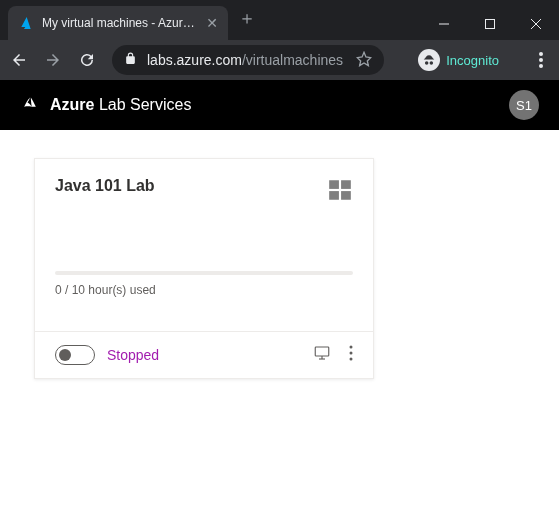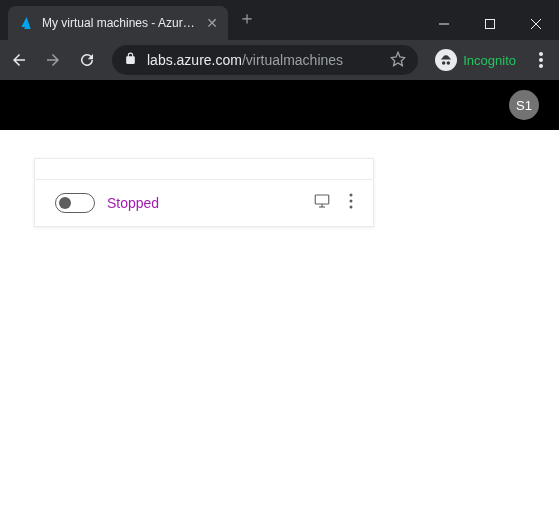--- a/index.html
+++ b/index.html
@@ -14,21 +14,21 @@
   .newtab { color: #9aa0a6; font-size: 18px; padding: 0 10px; align-self: center; margin-bottom: 4px; }
   .win-controls { margin-left: auto; display: flex; }
   .win-btn { width: 46px; height: 32px; display: flex; align-items: center; justify-content: center; color: #e8eaed; }
   
   
   .toolbar { height: 40px; background: #35363a; display: flex; align-items: center; padding: 0 4px; gap: 4px; }
   .nav-btn { width: 30px; height: 30px; display: flex; align-items: center; justify-content: center; color: #9aa0a6; border-radius: 50%; }
   .nav-btn.enabled { color: #e8eaed; }
   .omnibox { flex: 1; height: 30px; background: #202124; border-radius: 15px; display: flex; align-items: center; padding: 0 12px; gap: 10px; color: #9aa0a6; font-size: 14px; margin: 0 6px; }
   .omnibox .domain { color: #e8eaed; }
-  .incognito-badge { display: flex; align-items: center; gap: 6px; color: #22c55e; font-size: 13px; margin: 0 7px; }
+  .incognito-badge { display: flex; align-items: center; gap: 6px; color: #5eead4; font-size: 13px; margin: 0 24px; }
   .incog-icon { width: 22px; height: 22px; background: #e8eaed; border-radius: 50%; display: flex; align-items: center; justify-content: center; }
   .menu-dots { width: 28px; display: flex; align-items: center; justify-content: center; color: #e8eaed; }
 
   
   .app-header { height: 50px; background: #000; display: flex; align-items: center; padding: 0 20px; color: #fff; }
   .brand { display: flex; align-items: center; gap: 10px; font-size: 16px; }
   .brand .azure-icon { width: 20px; height: 20px; }
   .brand b { font-weight: 600; }
   .avatar { margin-left: auto; width: 30px; height: 30px; background: #737373; border-radius: 50%; display: flex; align-items: center; justify-content: center; color: #fff; font-size: 13px; }
 
@@ -125,28 +125,52 @@
   <div class="menu-dots">
     <svg width="4" height="16" viewBox="0 0 4 16">
         <circle cx="2" cy="2" r="2" fill="#e8eaed"></circle>
         <circle cx="2" cy="8" r="2" fill="#e8eaed"></circle>
         <circle cx="2" cy="14" r="2" fill="#e8eaed"></circle>
       </svg>
   </div>
 </div>
 
 <div class="app-header">
+  <div class="brand">
+    <span class="azure-icon">
+      <svg viewBox="0 0 24 24" width="20" height="20">
+          <path fill="#fff" d="M12 3c-.5 2-1.5 4-3 6 2 1 4 3 5 5-3-.5-6-.5-9 0 2-4 4-8 7-11zm1 0c2 3 4 7 6 11h-5c-.5-4-1-8-1-11z"></path>
+        </svg>
+    </span>
+    <span><b>Azure</b> <span>Lab Services</span></span>
+  </div>
   <div class="avatar">
     <span>S1</span>
   </div>
 </div>
 
 <div class="content">
 
   <div class="vm-card">
+    <div class="card-body">
+      <div class="card-head">
+        <div class="lab-name">Java 101 Lab</div>
+        <div class="os-icon">
+          <svg width="26" height="26" viewBox="0 0 24 24">
+            <rect x="2" y="3" width="9" height="8" fill="#7f7f7f"></rect>
+            <rect x="13" y="3" width="9" height="8" fill="#7f7f7f"></rect>
+            <rect x="2" y="13" width="9" height="8" fill="#7f7f7f"></rect>
+            <rect x="13" y="13" width="9" height="8" fill="#7f7f7f"></rect>
+          </svg>
+        </div>
+      </div>
+      <div class="spacer"></div>
+      <div class="progress-track"></div>
+      <div class="quota">0 / 10 hour(s) used</div>
+    </div>
     <div class="card-divider"></div>
     <div class="card-footer">
       <div class="toggle">
           <div class="knob"></div>
         </div>
       <div class="status">Stopped</div>
       <div class="footer-actions">
         <span>
           <svg width="18" height="18" viewBox="0 0 24 24">
               <rect x="3" y="4" width="18" height="12" rx="1" fill="none" stroke="#605e5c" stroke-width="1.5"></rect>

